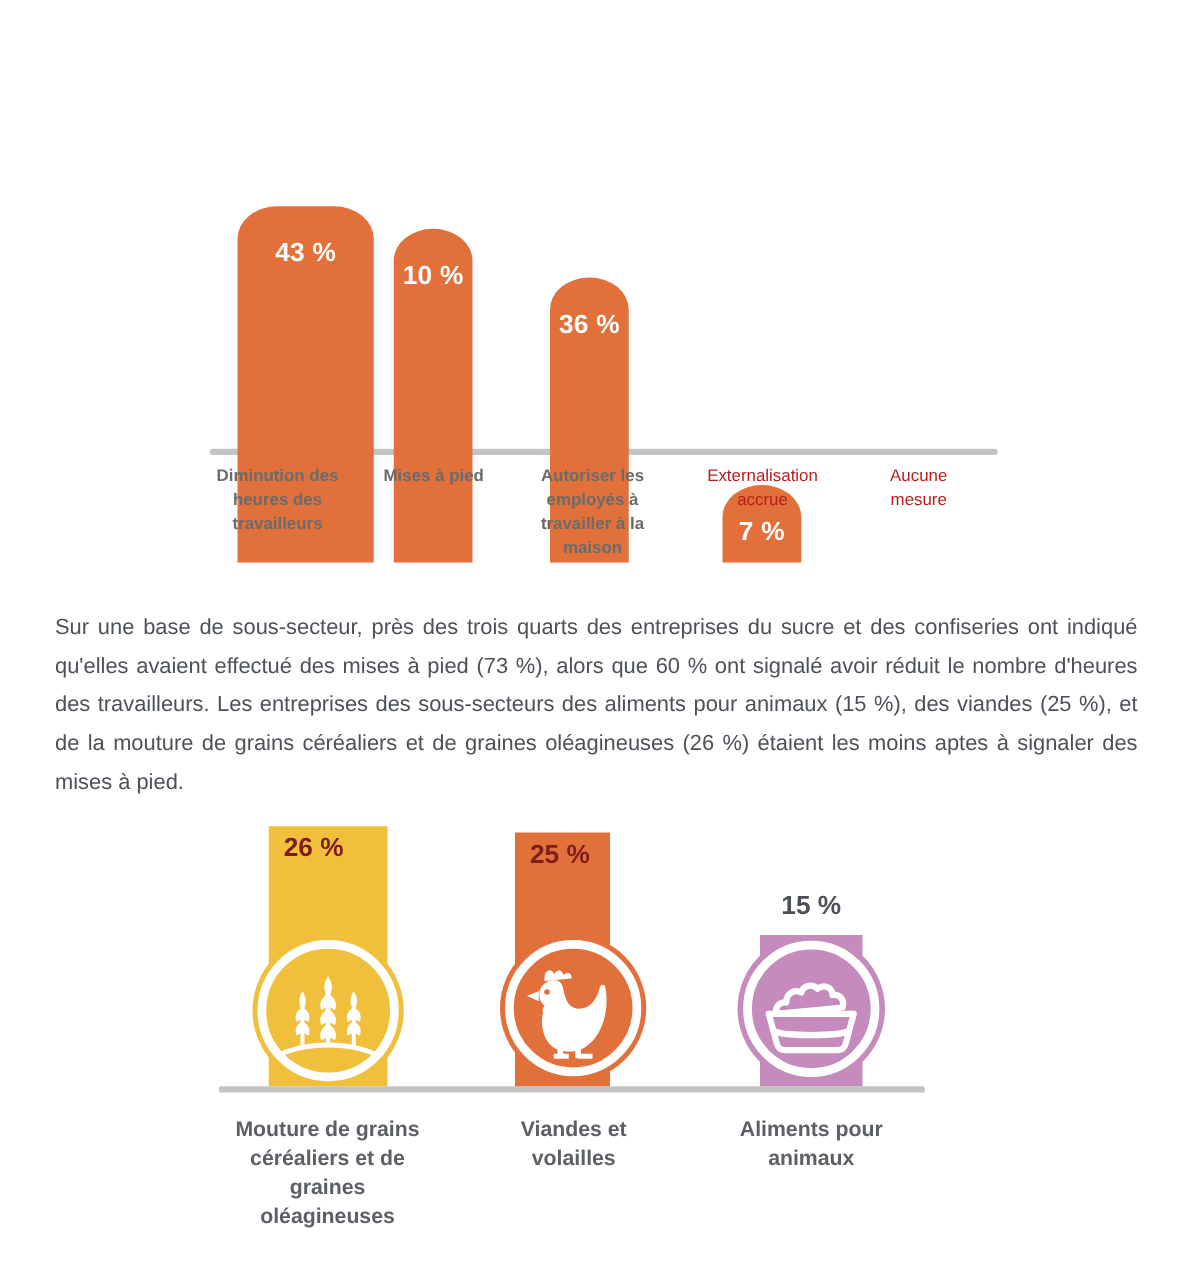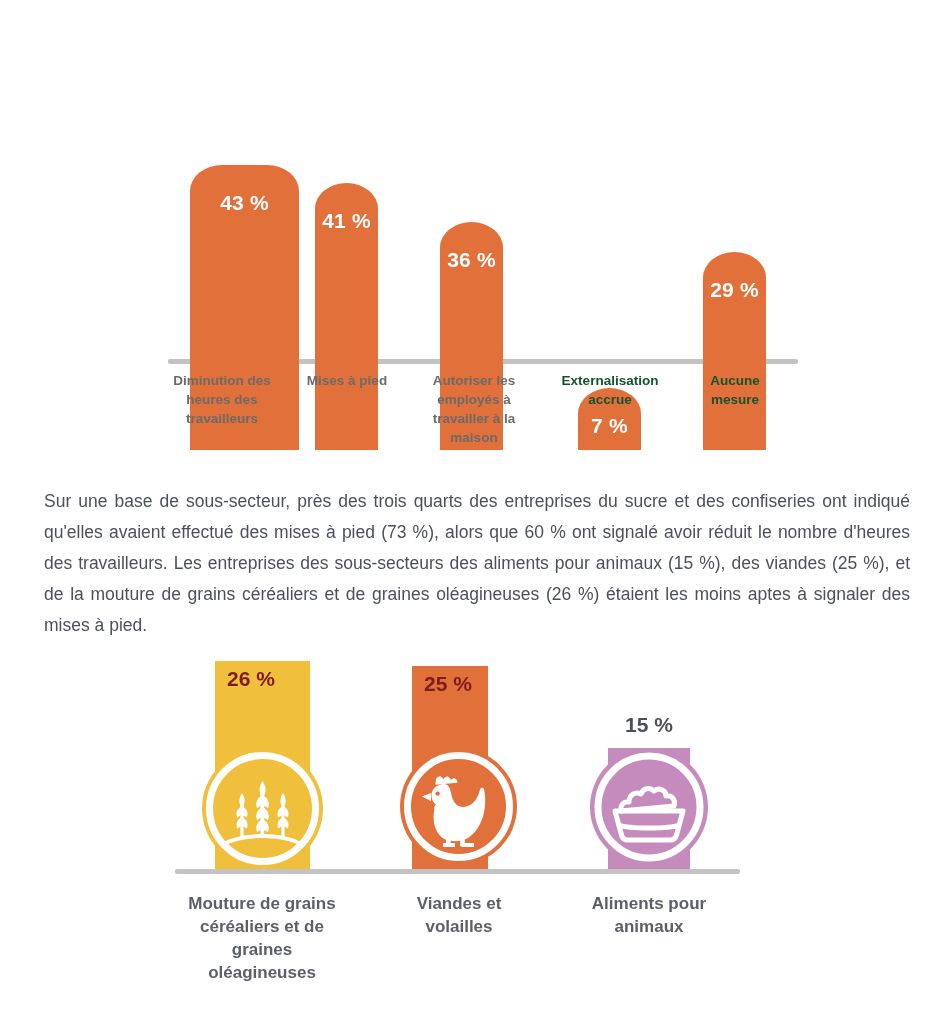--- a/index.html
+++ b/index.html
@@ -52,21 +52,21 @@
   }
   .cat-top {
     position: absolute;
     top: 371px;
     text-align: center;
     font-size: 13.5px;
     line-height: 19px;
     color: #6b6b6b;
     font-weight: bold;
   }
-  .cat-top.light { font-weight: bold; color:#14532d; }
+  .cat-top.light { font-weight: normal; color:#b91c1c; }
 
   
   .para {
     position: absolute;
     left: 44px; top: 468px;
     width: 866px;
     font-size: 17.5px;
     line-height: 31px;
     color: #4c5158;
     text-align: justify;
@@ -142,21 +142,21 @@
     <div class="bar-top" style="left:190px; height:285px;padding-left:46px;">
       <span class="pct">43 %</span>
     </div>
     <div class="cat-top" style="left:172px; width:100px;">
       <div>Diminution des</div>
       <div>heures des</div>
       <div>travailleurs</div>
     </div>
 
     <div class="bar-top" style="left:315px; height:267px;">
-      <span class="pct">41 %</span>
+      <span class="pct">10 %</span>
     </div>
     <div class="cat-top" style="left:297px; width:100px;">
       <div>Mises à pied</div>
     </div>
 
     <div class="bar-top" style="left:440px; height:228px;">
       <span class="pct">36 %</span>
     </div>
     <div class="cat-top" style="left:426px; width:96px;">
       <div>Autoriser les</div>
@@ -166,23 +166,20 @@
     </div>
 
     <div class="bar-top" style="left:578px; height:62px;">
       <span class="pct">7 %</span>
     </div>
     <div class="cat-top light" style="left:548px; width:124px;">
       <div>Externalisation</div>
       <div>accrue</div>
     </div>
 
-    <div class="bar-top" style="left:703px; height:198px;">
-      <span class="pct">29 %</span>
-    </div>
     <div class="cat-top light" style="left:685px; width:100px;">
       <div>Aucune</div>
       <div>mesure</div>
     </div>
   </div>
 
   <p class="para">Sur une base de sous-secteur, près des trois quarts des entreprises du sucre et des confiseries ont indiqué qu'elles avaient effectué des mises à pied (73 %), alors que 60 % ont signalé avoir réduit le nombre d'heures des travailleurs. Les entreprises des sous-secteurs des aliments pour animaux (15 %), des viandes (25 %), et de la mouture de grains céréaliers et de graines oléagineuses (26 %) étaient les moins aptes à signaler des mises à pied.</p>
 
   <div class="chart-bottom">
 

